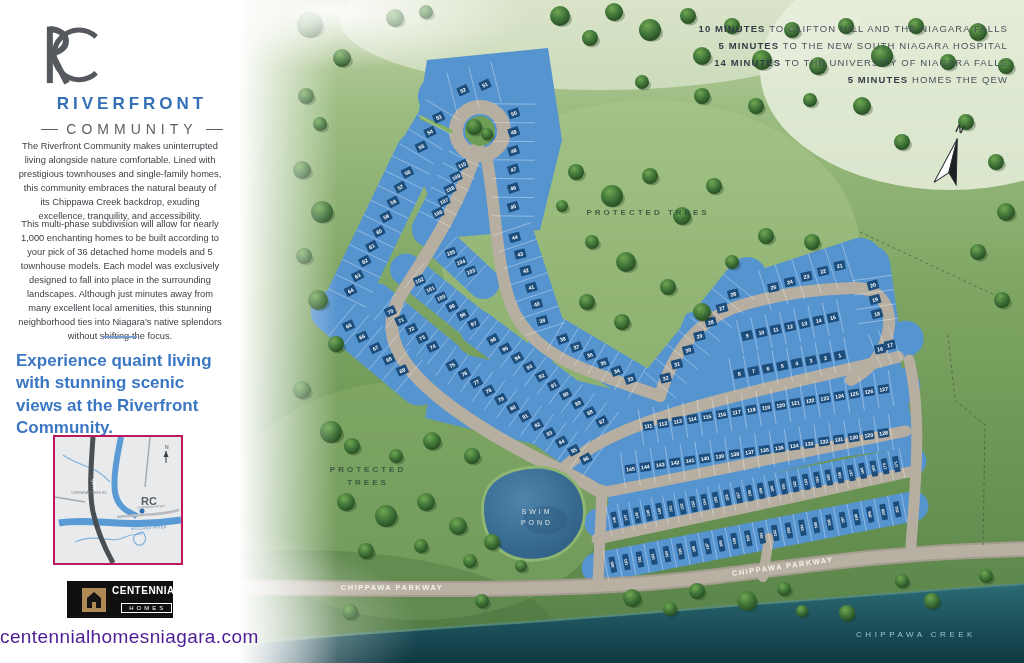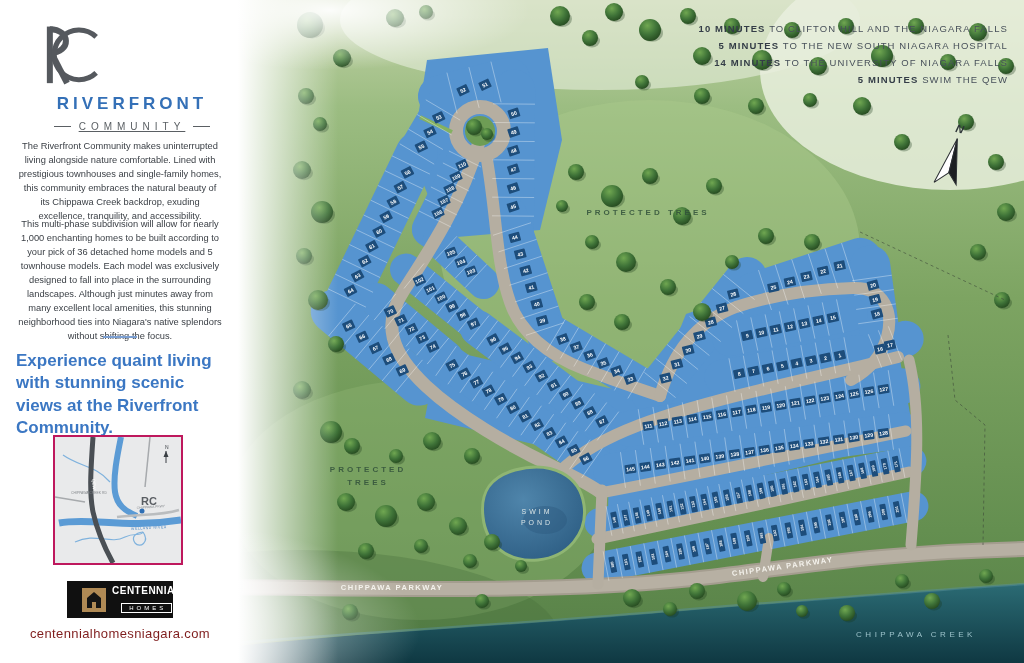--- a/index.html
+++ b/index.html
@@ -5,37 +5,37 @@
   html,body{margin:0;padding:0;background:#777;}
   .canvas{position:relative;width:1024px;height:663px;overflow:hidden;background:#7da463;
           font-family:"Liberation Sans",sans-serif;}
   svg{display:block;}
   svg text{font-family:"Liberation Sans",sans-serif;}
   .panel{position:absolute;left:0;top:0;width:240px;height:663px;z-index:5;}
   .logo-block{position:absolute;left:0;top:18px;width:240px;text-align:center;padding-left:12px;}
   .brand-name{font-size:17px;font-weight:bold;letter-spacing:4px;color:#3470b7;margin-top:4px;}
   .brand-sub{display:flex;align-items:center;justify-content:center;gap:8px;margin-top:7px;}
   .brand-sub .dash{width:17px;height:1px;background:#5a5f63;}
-  .brand-sub .txt{font-size:10px;letter-spacing:5px;color:#5a5f63;text-decoration:underline;}
+  .brand-sub .txt{font-size:14px;letter-spacing:5px;color:#5a5f63;}
   .para{position:absolute;width:204px;left:18px;text-align:center;font-size:9.3px;
         line-height:1.5;color:#3c4147;}
   .divider{position:absolute;left:103px;top:336px;width:34px;height:1.5px;background:#7b9fd2;}
   .headline{position:absolute;left:16px;top:350px;width:208px;text-align:left;
             font-size:17px;font-weight:bold;color:#3b77c3;line-height:1.32;}
   .inset{position:absolute;left:53px;top:435px;width:130px;height:130px;background:#e9eaeb;
          border:2px solid #be185d;box-sizing:border-box;}
   .builder{position:absolute;left:67px;top:581px;width:106px;height:37px;background:#101010;
            display:flex;align-items:center;gap:6px;padding:0 15px;box-sizing:border-box;}
   .builder-icon{width:24px;height:24px;background:#b08a55;flex:0 0 auto;position:relative;}
   .builder-text{color:#fff;text-align:center;flex:1;}
   .builder-name{font-size:10px;font-weight:bold;letter-spacing:.5px;}
   .builder-sub{display:inline-block;border:1px solid #fff;font-size:6px;letter-spacing:3px;
                padding:1px 5px 1px 7px;margin-top:2px;}
-  .website{position:absolute;left:0;top:626px;width:240px;text-align:center;font-size:13px;
-           color:#7f1d1d;letter-spacing:.4px;}
+  .website{position:absolute;left:0;top:626px;width:240px;text-align:center;font-size:19px;
+           color:#4c1d95;letter-spacing:.4px;}
   .distances{position:absolute;right:16px;top:20px;text-align:right;z-index:5;}
   .dist-line{font-size:9.5px;letter-spacing:1.1px;color:#47505a;line-height:17px;white-space:nowrap;}
   .dist-line b{color:#343d47;}
 </style>
 </head>
 <body>
 
 <div class="canvas">
 
 <svg id="map" width="1024" height="663" viewBox="0 0 1024 663">
@@ -990,16 +990,16 @@
     </div>
   </div>
 
   <div class="website">centennialhomesniagara.com</div>
 </div>
 
 <div class="distances">
   <div class="dist-line"><b>10 MINUTES</b><span> TO CLIFTON HILL AND THE NIAGARA FALLS</span></div>
   <div class="dist-line"><b>5 MINUTES</b><span> TO THE NEW SOUTH NIAGARA HOSPITAL</span></div>
   <div class="dist-line"><b>14 MINUTES</b><span> TO THE UNIVERSITY OF NIAGARA FALLS</span></div>
-  <div class="dist-line"><b>5 MINUTES</b><span> SWIM THE QEW</span></div>
+  <div class="dist-line"><b>5 MINUTES</b><span> HOMES THE QEW</span></div>
 </div>
 
 </div>
 
 </body></html>

